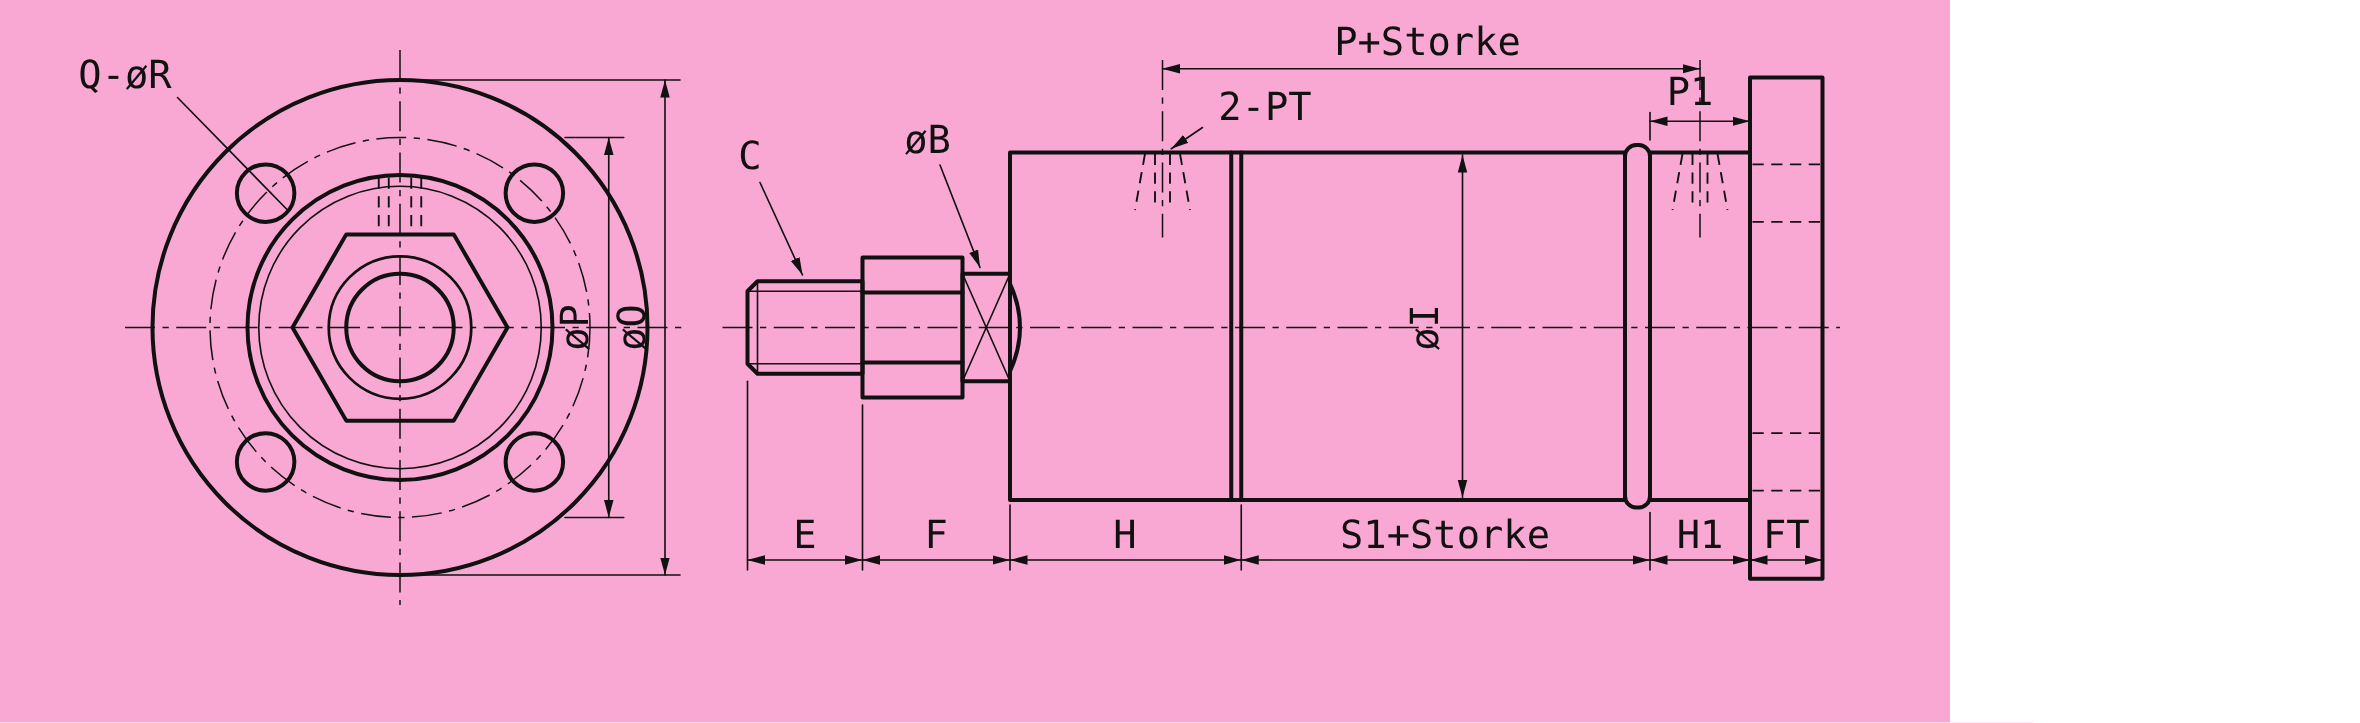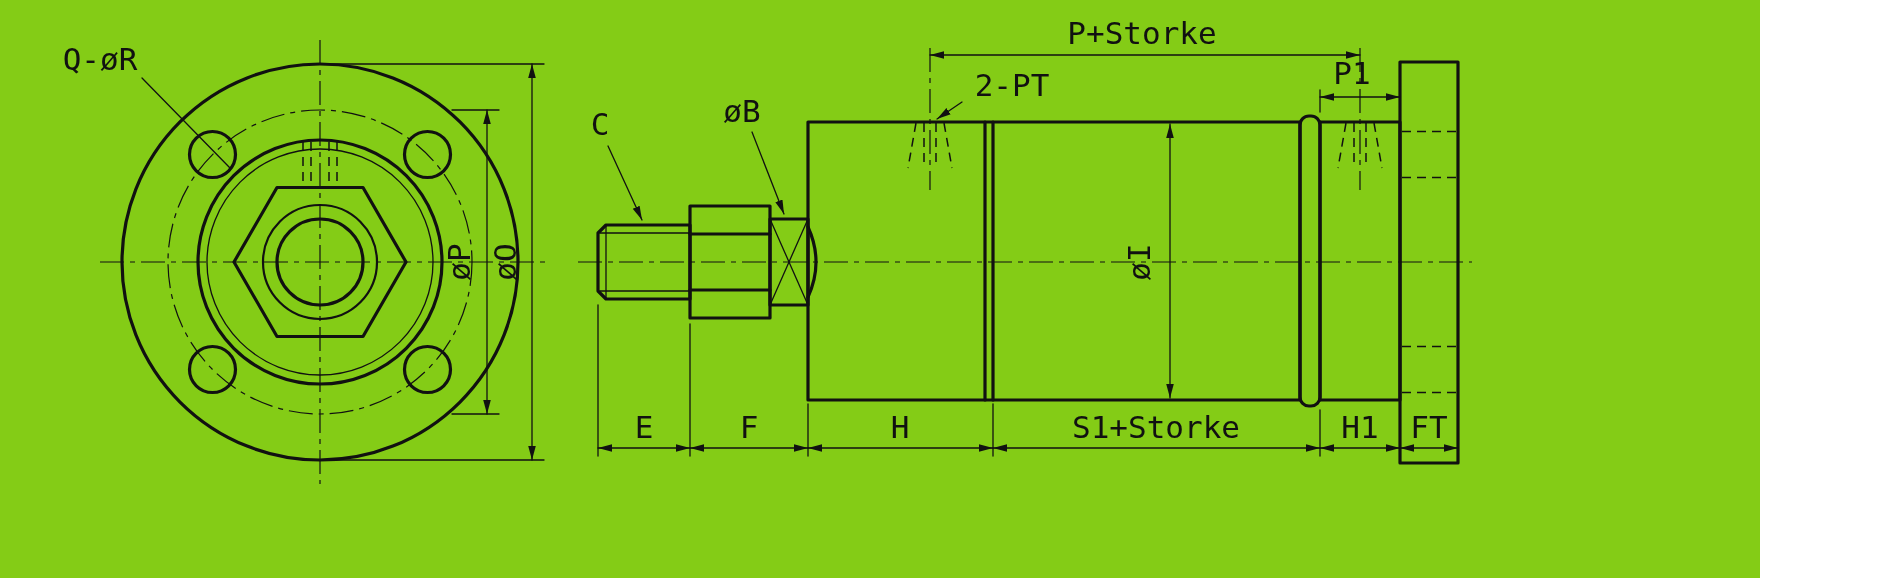--- a/index.html
+++ b/index.html
@@ -1,16 +1,16 @@
 <!DOCTYPE html>
 <html><head>
 <meta charset="utf-8">
 <style>
   html,body{margin:0;padding:0;background:#ffffff;}
-  .stage{width:1760px;height:578px;background:#84cc16;position:relative;overflow:hidden;}
+  .stage{width:1560px;height:578px;background:#f9a8d4;position:relative;overflow:hidden;}
   svg{display:block;}
   .thk{stroke:#111;stroke-width:3.2;fill:none;stroke-linecap:round;stroke-linejoin:round;}
   .med{stroke:#111;stroke-width:2.2;fill:none;stroke-linecap:round;}
   .thin{stroke:#111;stroke-width:1.3;fill:none;stroke-linecap:round;}
   .cl{stroke:#111;stroke-width:1.2;fill:none;stroke-dasharray:24 6 5 6;}
   .hid{stroke:#111;stroke-width:1.5;fill:none;stroke-dasharray:9 6;}
   .txt{font-family:"DejaVu Sans Mono","Liberation Mono",monospace;font-size:31px;fill:#111;text-anchor:middle;}
 </style>
 </head>
 <body>

